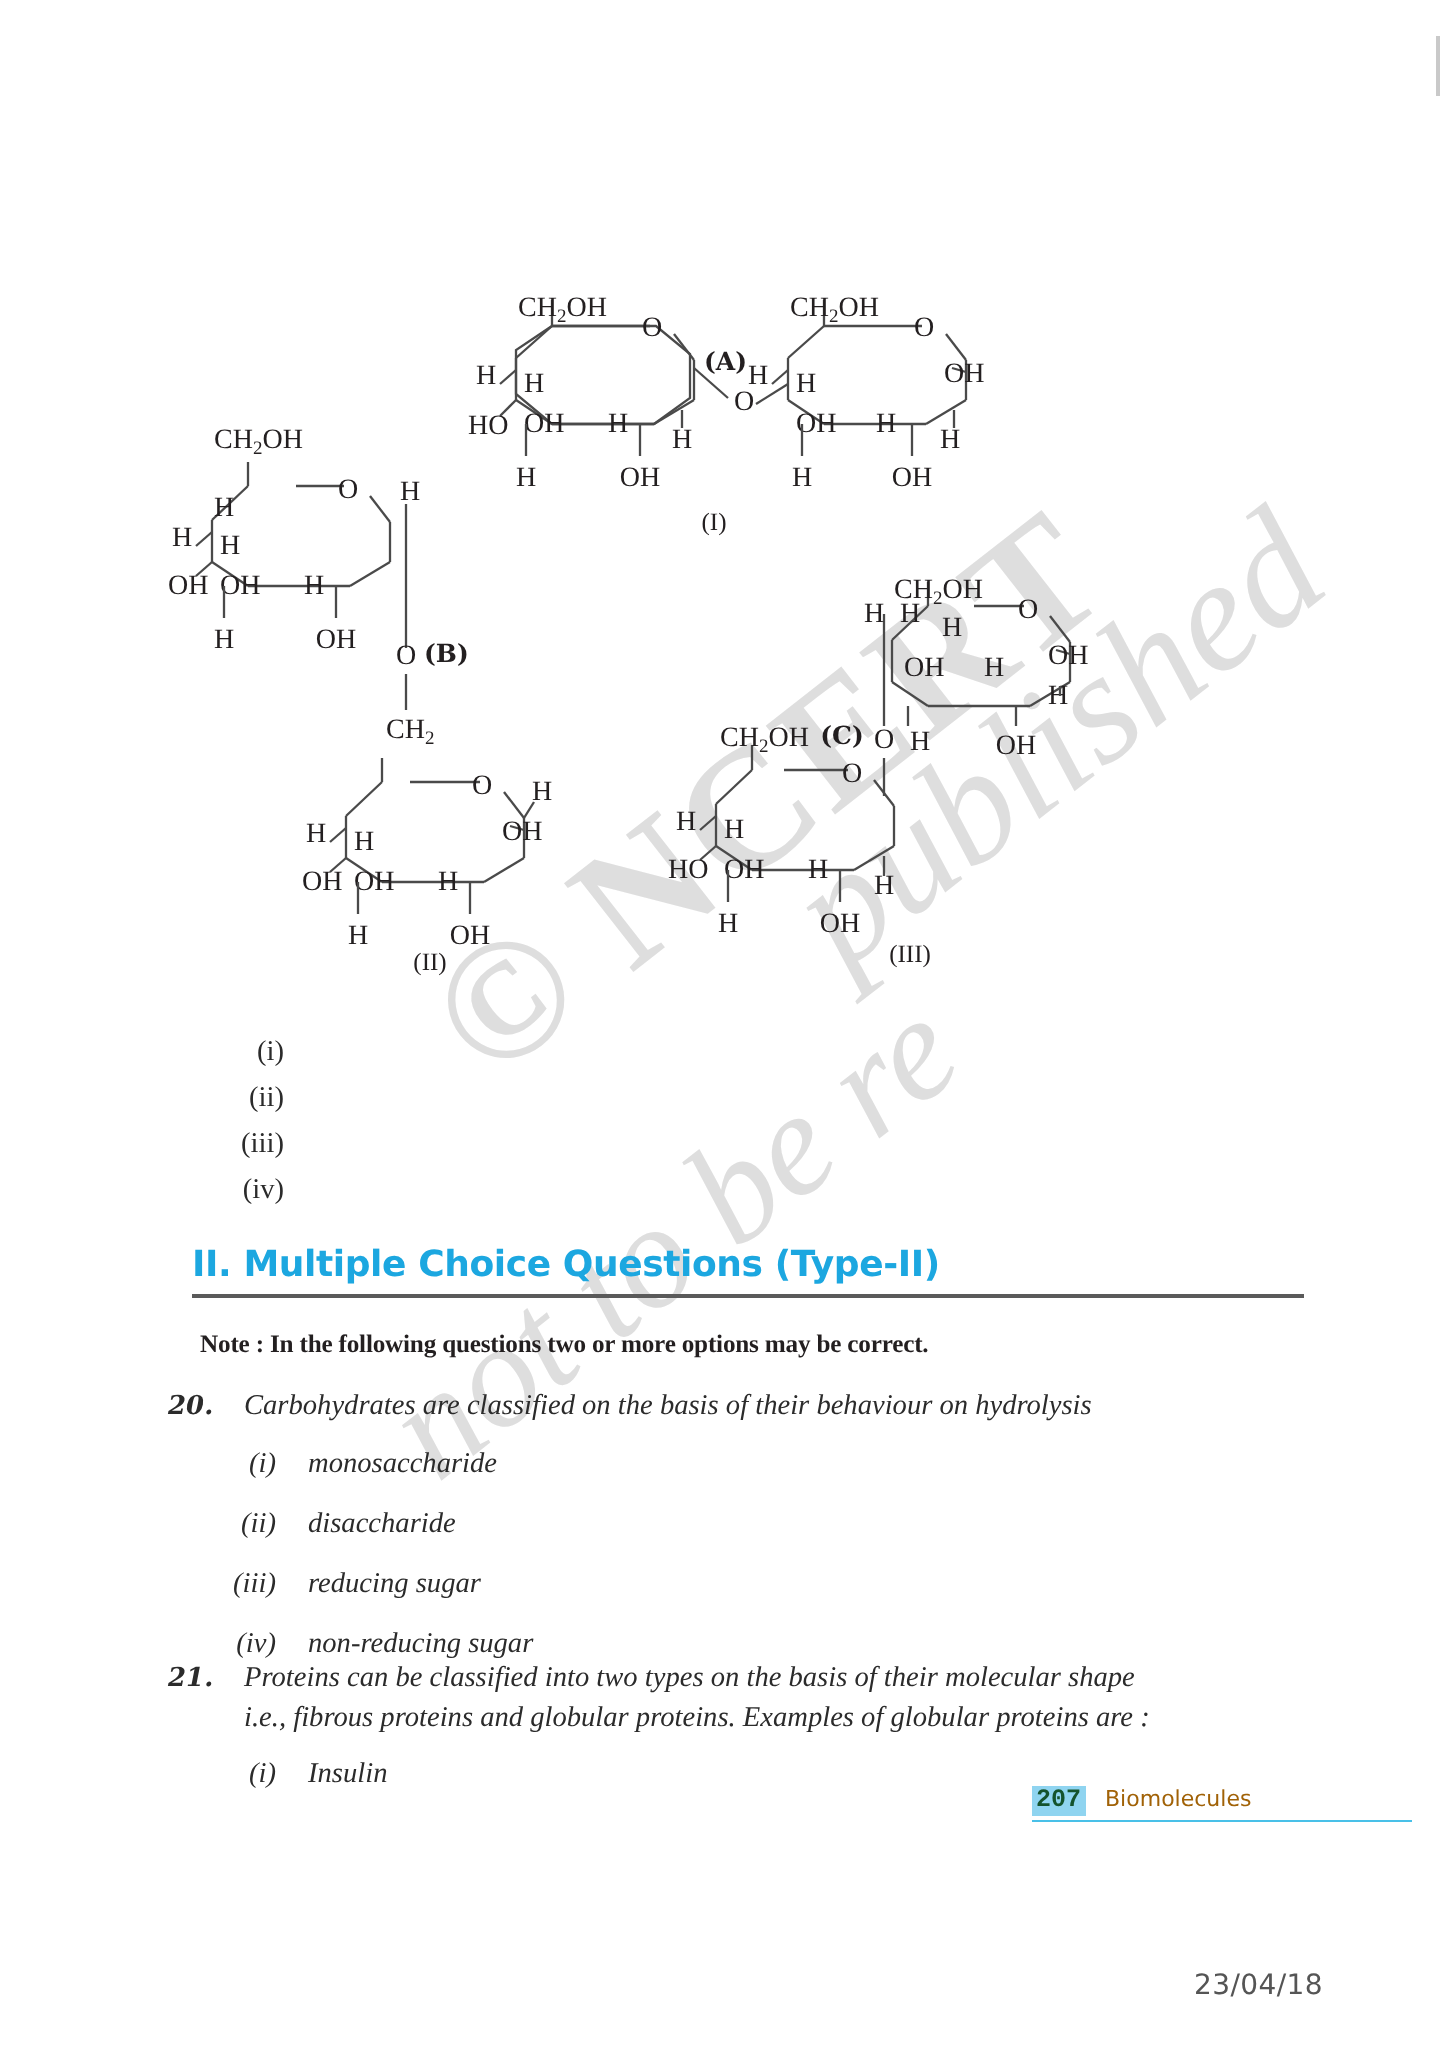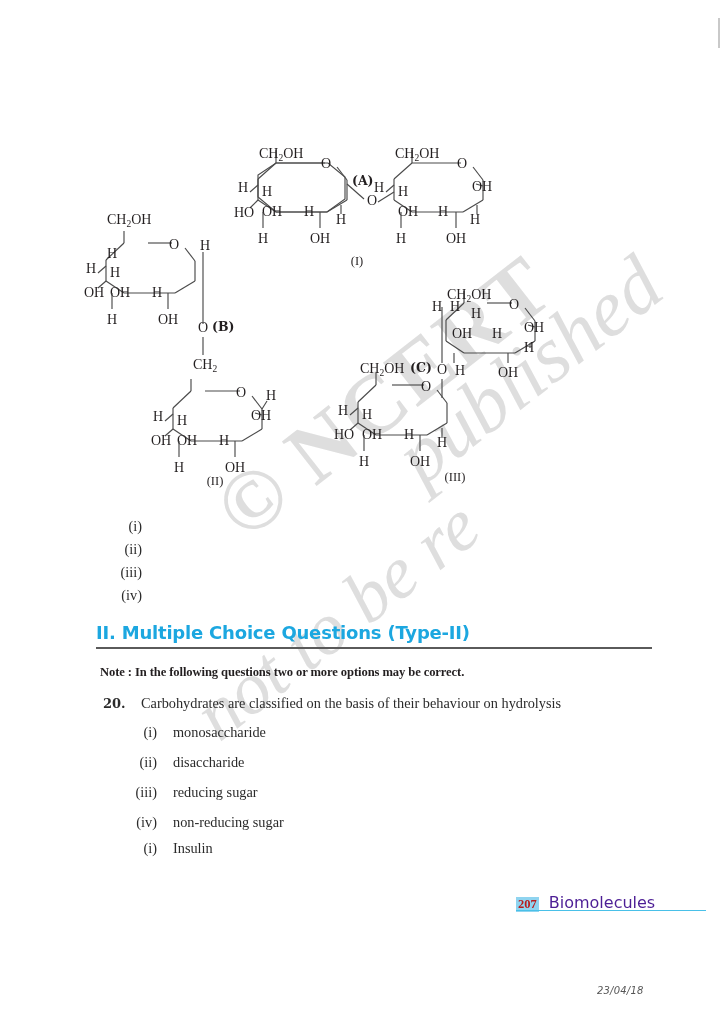--- a/index.html
+++ b/index.html
@@ -136,21 +136,21 @@
     position: absolute;
     left: 100px;
     top: 665px;
     font-family: Liberation Serif, serif;
     font-size: 12.6px;
     font-weight: bold;
     color: #231f20;
     letter-spacing: -0.1px;
   }
 
-  .qblock { position: absolute; left: 103px; width: 560px; }
+  .qblock { position: absolute; left: 84px; width: 560px; font-style: italic; }
   .q-head {
     display: flex;
     align-items: baseline;
     font-size: 14.3px;
     line-height: 19.5px;
     color: #2b2b2b;
   }
   .q-head .qn {
     width: 38px;
     flex: none;
@@ -193,52 +193,51 @@
     z-index: 10;
   }
   .footer-inner {
     position: absolute;
     left: 516px;
     top: 0;
     display: flex;
     align-items: baseline;
   }
   .pagenum {
-    font-family: Liberation Serif, serif;
+    font-family: Liberation Mono, monospace;
     font-size: 12.5px;
     font-weight: bold;
-    color: #b91c1c;
+    color: #14532d;
     background: #8fd4f0;
     padding: 0 2px;
     line-height: 15px;
   }
   .chapter {
     font-family: "DejaVu Sans", sans-serif;
-    font-size: 16px;
-    color: #4c1d95;
+    font-size: 11px;
+    color: #a16207;
     margin-left: 10px;
   }
   .footer-rule {
     position: absolute;
     left: 516px;
     top: 17px;
     width: 190px;
     height: 1.4px;
     background: #49c0e8;
   }
   .datestamp {
     position: absolute;
     left: 597px;
     top: 985px;
     font-family: "DejaVu Sans", sans-serif;
-    font-size: 10px;
+    font-size: 14px;
     color: #555;
     z-index: 10;
     letter-spacing: 0.2px;
-    font-style: italic;
   }
 
   
   text { font-family: "Liberation Serif", serif; fill: #231f20; }
   .at { font-size: 14px; }
   .sub { font-size: 9.5px; }
   .lbl { font-size: 12.5px; font-weight: bold; font-family: "DejaVu Serif", serif; }
   .rom { font-size: 12.5px; }
   .bond { stroke: #4a4a4a; stroke-width: 1.15; fill: none; }
 </style>
@@ -529,20 +528,27 @@
           <span>reducing sugar</span>
         </div>
         <div class="subrow">
           <span class="rn">(iv)</span>
           <span>non-reducing sugar</span>
         </div>
       </div>
     </div>
 
     <div class="qblock" style="top:830px;">
+      <div class="q-head">
+        <span class="qn">21.</span>
+        <span class="qtext">
+          <span class="l1">Proteins can be classified into two types on the basis of their molecular shape</span>
+          <span class="l2">i.e., fibrous proteins and globular proteins. Examples of globular proteins are :</span>
+        </span>
+      </div>
       <div class="sublist">
         <div class="subrow">
           <span class="rn">(i)</span>
           <span>Insulin</span>
         </div>
       </div>
     </div>
 
   </div>
 

